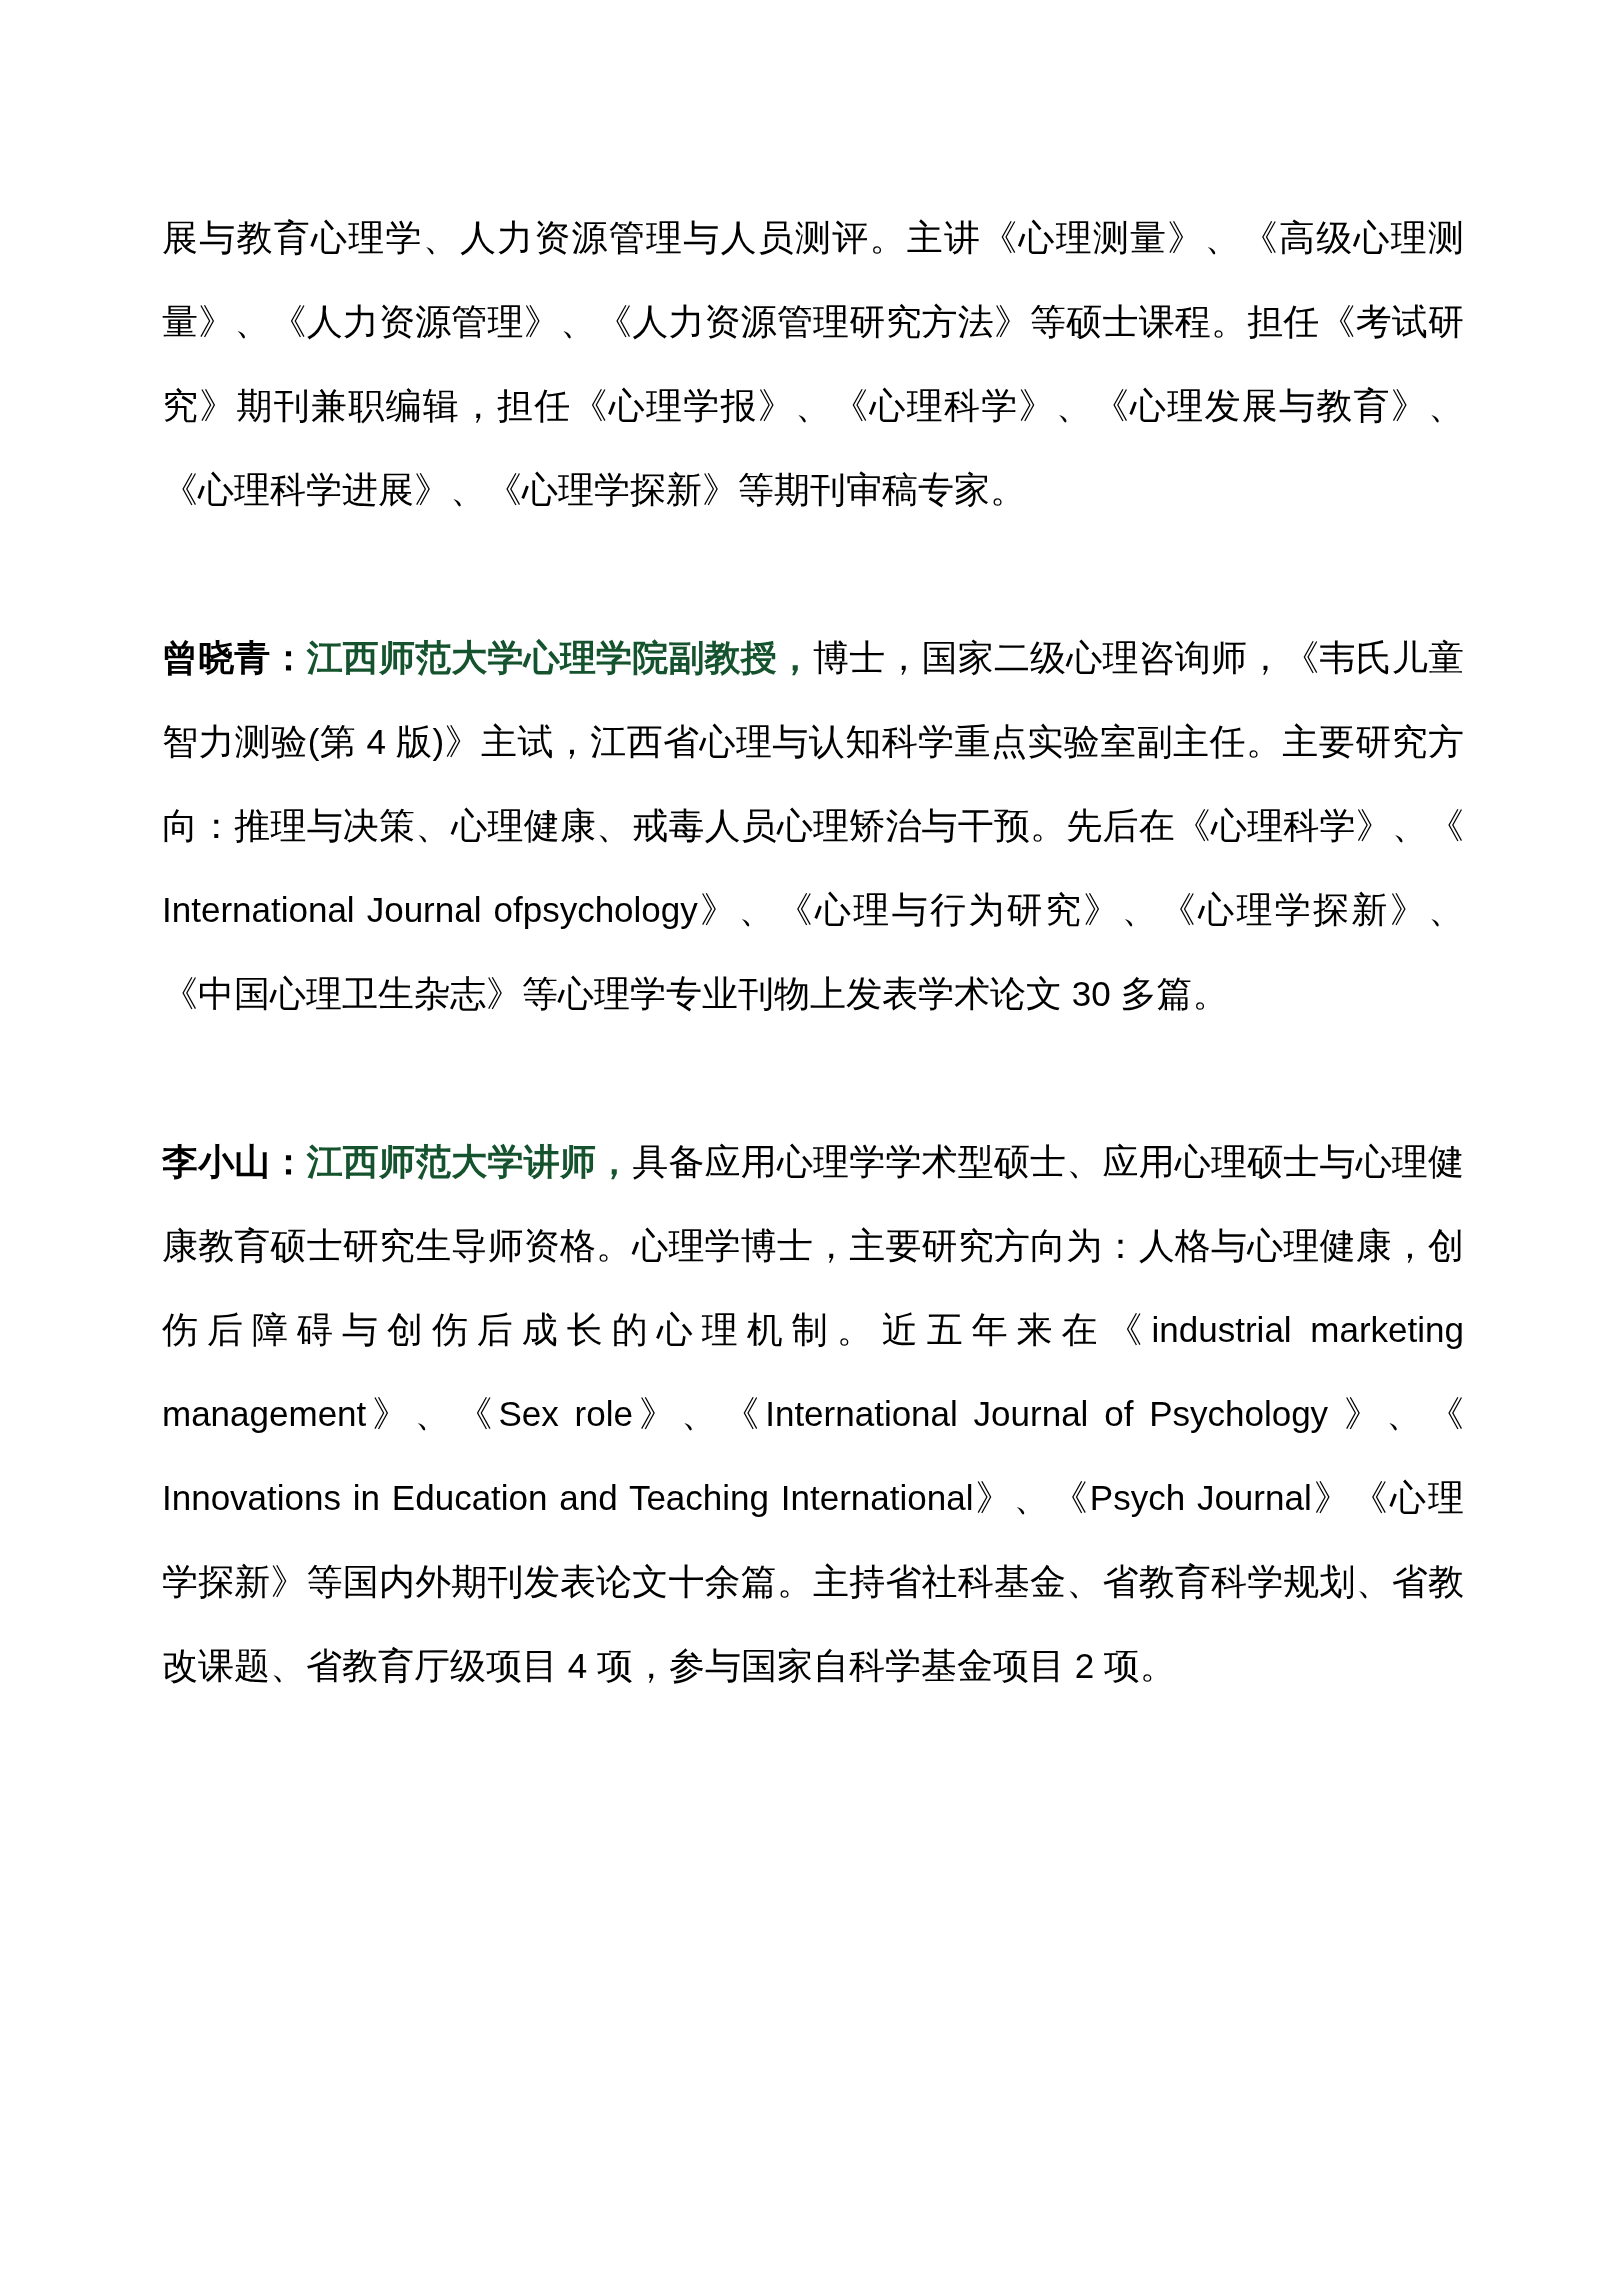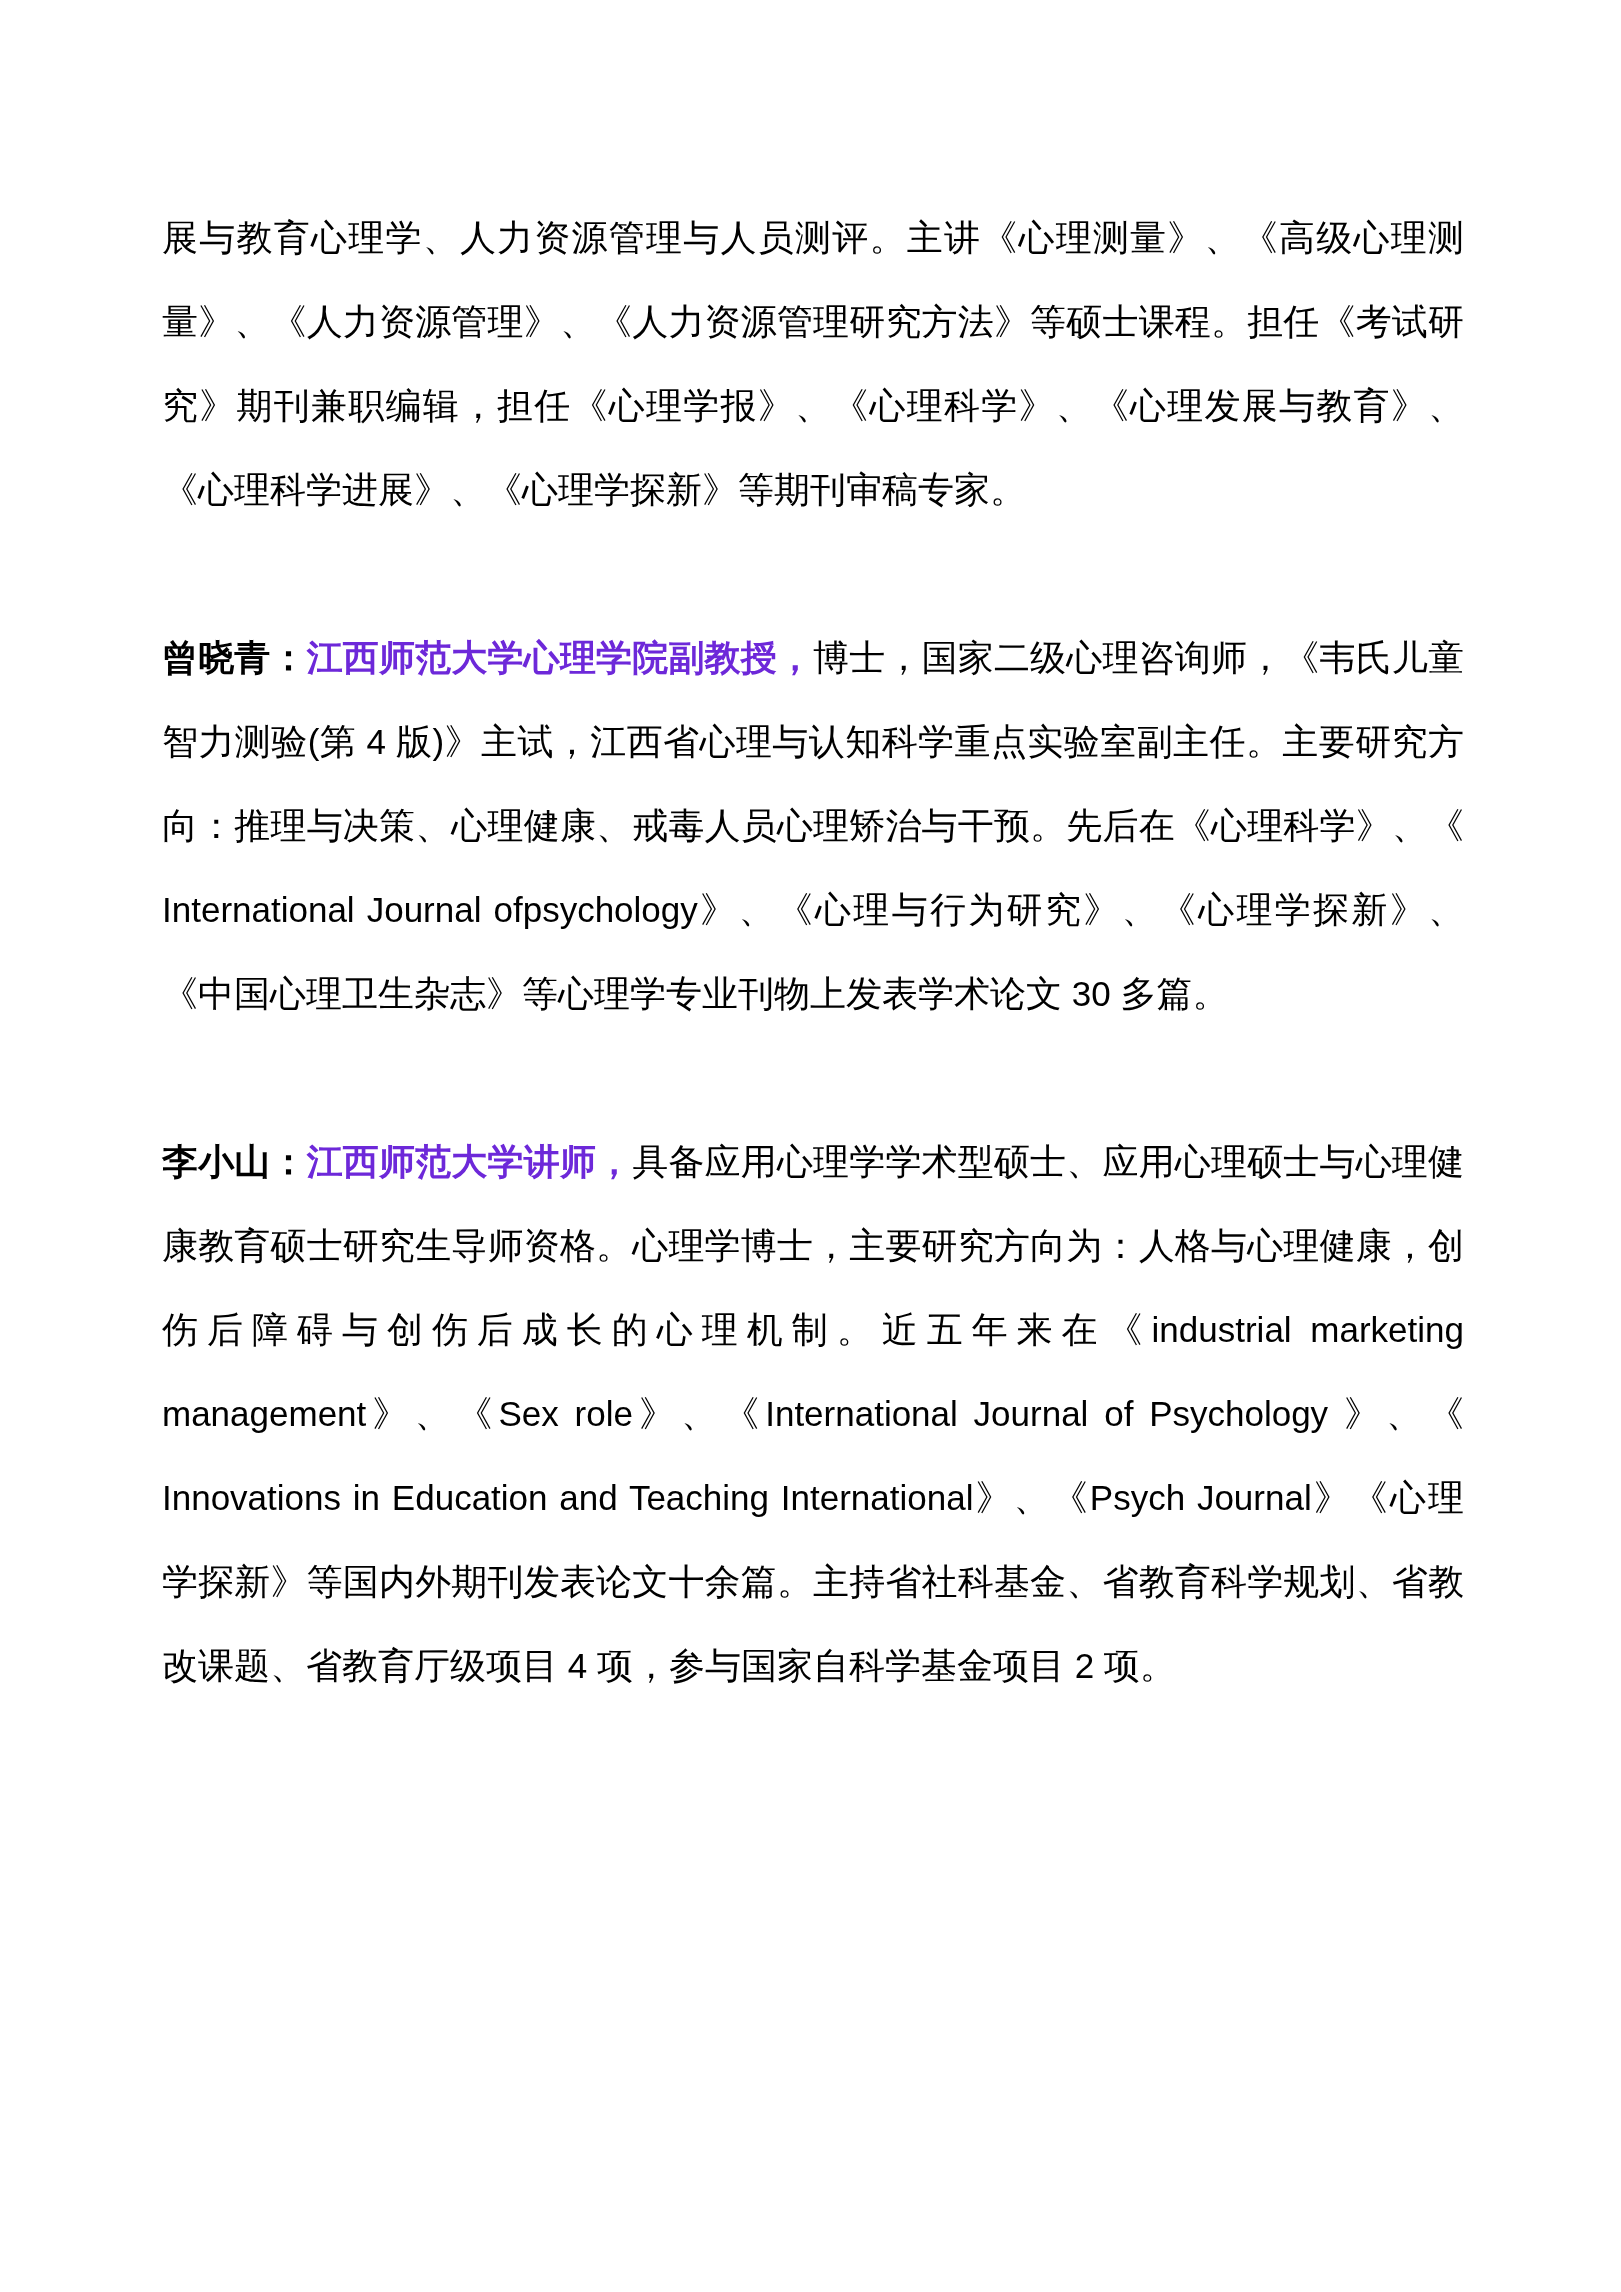--- a/index.html
+++ b/index.html
@@ -27,21 +27,21 @@
     word-break: break-word;
   }
 
   .para {
     margin: 0 0 84px 0; 
   }
   .para:last-child { margin-bottom: 0; }
 
   .seg.normal     { font-weight: normal; color: #000000; }
   .seg.bold-black { font-weight: bold;   color: #000000; margin-top: 12px; }
-  .seg.bold-red   { font-weight: bold;   color: #6d28d9; }
+  .seg.bold-red   { font-weight: bold;   color: #14532d; }
 
   
   .latin {
     font-family: "Liberation Sans", "DejaVu Sans", sans-serif;
     font-size: 35px;
   }
 </style>
 </head>
 <body>
 

